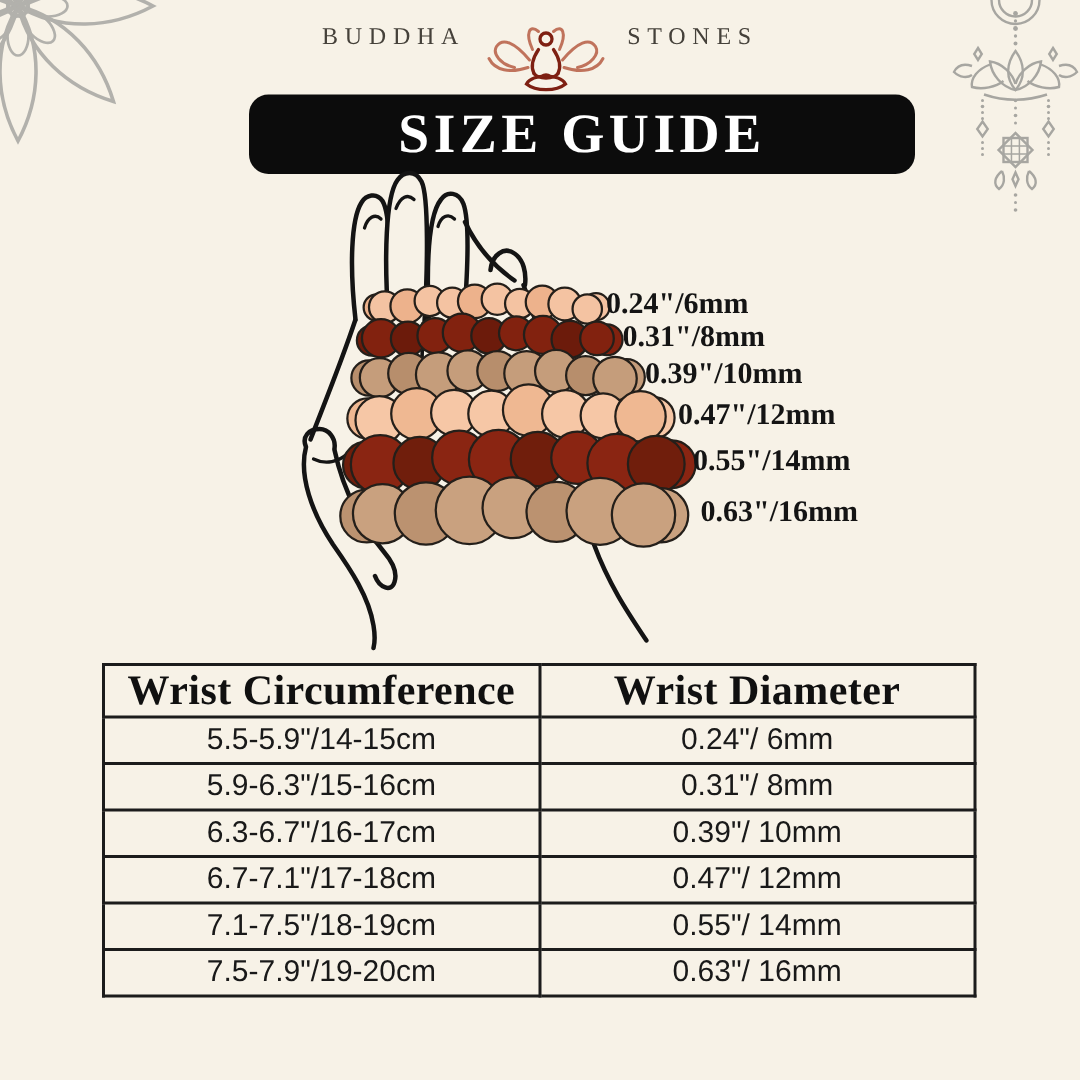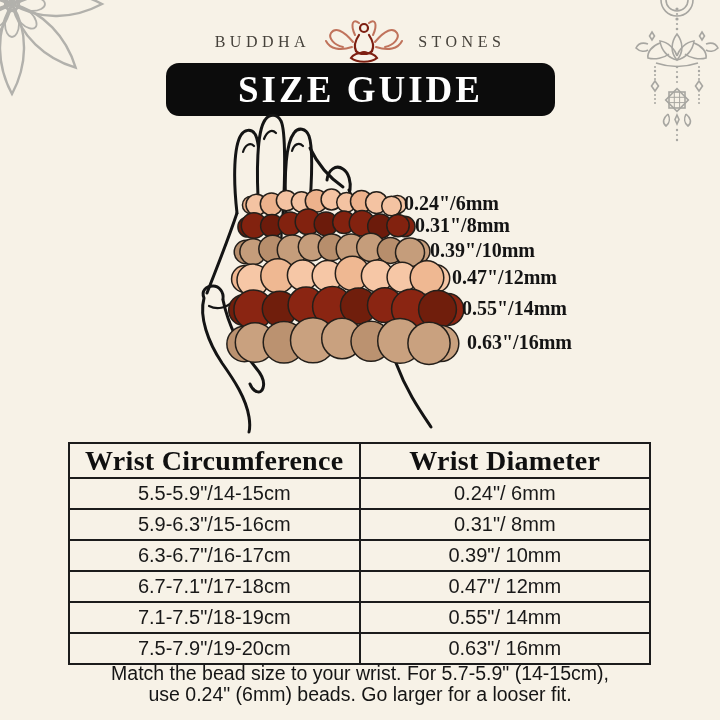--- a/index.html
+++ b/index.html
@@ -8,28 +8,28 @@
     background:var(--background,#f7f2e7);
     font-family:"Liberation Serif",serif;
     color:var(--ink,#161616);
   }
   .stage{position:absolute;inset:0;}
   svg{display:block;}
   .decor-left{position:absolute;left:-10px;top:-14px;pointer-events:none;}
   .decor-right{position:absolute;left:598px;top:0;pointer-events:none;}
   .brand{
     position:absolute;top:16px;left:0;width:720px;height:52px;
-    display:flex;align-items:center;justify-content:center;gap:12px;
+    display:flex;align-items:flex-start;justify-content:center;gap:12px;
   }
   .brand .word{
     font-family:"Liberation Serif",serif;font-size:16px;letter-spacing:4.5px;
     color:#45413a;font-weight:500;
   }
   .banner{
-    position:absolute;left:166px;top:63px;width:389px;height:53px;
+    position:absolute;left:166px;top:63px;width:444px;height:53px;
     background:var(--banner_bg,#0c0c0c);border-radius:13px;
     display:flex;align-items:center;justify-content:center;
   }
   .banner span{
     font-family:"Liberation Serif",serif;font-weight:700;font-size:37px;
     letter-spacing:3px;color:var(--banner_text,#ffffff);
   }
   .hand-beads{position:absolute;left:0;top:0;}
   .bead-label{
     position:absolute;transform:translateY(-50%);
@@ -306,17 +306,13 @@
           <td>7.1-7.5"/18-19cm</td>
           <td>0.55"/ 14mm</td>
         </tr>
         <tr>
           <td>7.5-7.9"/19-20cm</td>
           <td>0.63"/ 16mm</td>
         </tr>
       </tbody>
   </table>
 
-  <div class="footnote">
-    <div>Match the bead size to your wrist. For 5.7-5.9" (14-15cm),</div>
-    <div>use 0.24" (6mm) beads. Go larger for a looser fit.</div>
-  </div>
 </div>
 
 </body></html>

